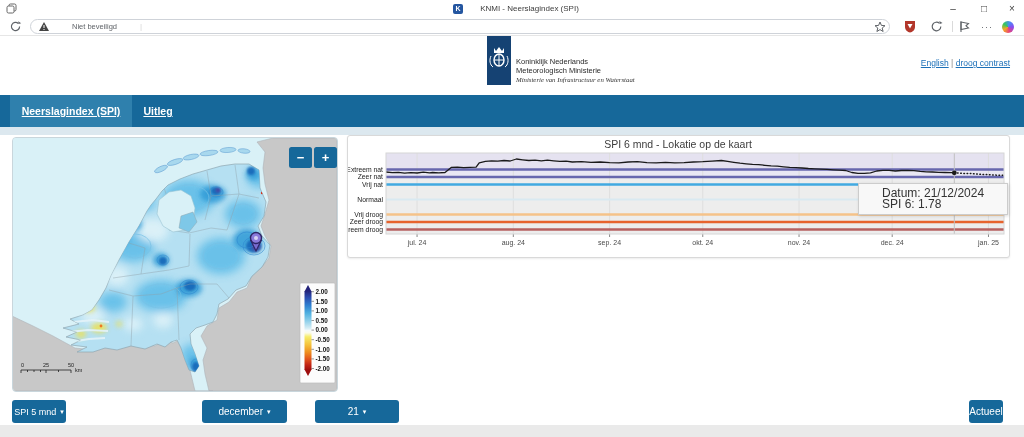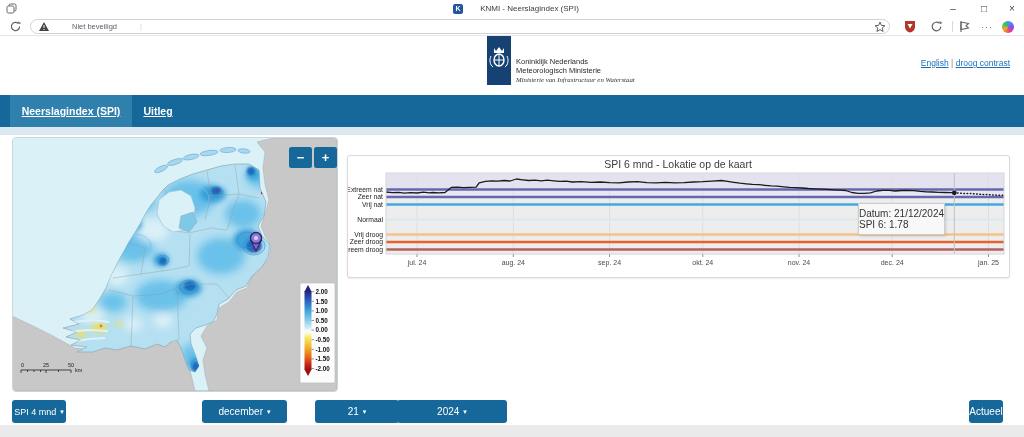--- a/index.html
+++ b/index.html
@@ -29,23 +29,23 @@
   
   #navbar{left:0;top:95px;width:1024px;height:32px;background:#16689a;}
   .nav-tab{top:95px;height:32px;display:flex;align-items:center;justify-content:center;
            color:#fff;font-weight:bold;font-size:10.5px;cursor:pointer;text-decoration:underline;}
   #nav-right{top:95px;height:32px;right:14px;display:flex;align-items:center;color:#fff;font-weight:bold;font-size:10.5px;}
   #navstrip{left:0;top:127px;width:1024px;height:8px;background:#dce8ef;}
   
   #map-card{left:12px;top:137px;width:326px;height:255px;background:#d9f1f7;border:1px solid #c9d6dc;border-radius:4px;
             box-sizing:border-box;overflow:hidden;}
   #chart-card{left:347px;top:135px;width:663px;height:123px;background:#fff;border:1px solid #d9d9d9;border-radius:3px;
-              box-sizing:border-box;box-shadow:0 1px 2px rgba(0,0,0,.08);margin-top:20px;}
+              box-sizing:border-box;box-shadow:0 1px 2px rgba(0,0,0,.08);}
   #tooltip{left:510px;top:47px;background:#f8f8f8;border:1px solid #cccccc;box-shadow:1px 1px 3px rgba(0,0,0,.15);
-           padding:4px 0;font-size:10px;color:#333;line-height:11px;white-space:nowrap;}
+           padding:4px 23px;font-size:12px;color:#333;line-height:11px;white-space:nowrap;}
   
   .btn{top:400px;height:23px;background:#16689a;color:#fff;border-radius:3px;display:flex;align-items:center;
        justify-content:center;gap:4px;font-size:10px;cursor:pointer;}
   .btn .caret{font-size:7px;}
   #footer{left:0;top:425px;width:1024px;height:12px;background:#eaeaea;}
   svg text{font-family:"Liberation Sans",sans-serif;}
 </style>
 </head>
 <body>
 
@@ -354,33 +354,29 @@
           <rect x="38" y="17" width="618" height="81" fill="none" stroke="#d6d6d6" stroke-width="1"></rect>
         </g>
     </svg>
     <div class="abs" id="tooltip">
       <div>Datum: 21/12/2024</div>
       <div>SPI 6: 1.78</div>
     </div>
   </div>
 
   <div class="abs btn" style="left:12px;width:54px">
-    <span style="font-size:9px">SPI 4 mnd</span>
+    <span style="font-size:9px">SPI 5 mnd</span>
       <span class="caret">▾</span>
   </div>
   <div class="abs btn" style="left:202px;width:85px">
     <span>december</span>
       <span class="caret">▾</span>
   </div>
   <div class="abs btn" style="left:315px;width:84px">
     <span>21</span>
       <span class="caret">▾</span>
   </div>
-  <div class="abs btn" style="left:397px;width:110px">
-    <span>2024</span>
-      <span class="caret">▾</span>
-  </div>
   <div class="abs btn" style="left:969px;width:34px">
     <span>Actueel</span>
   </div>
 
   <div class="abs" id="footer"></div>
 </div>
 
 </body></html>

